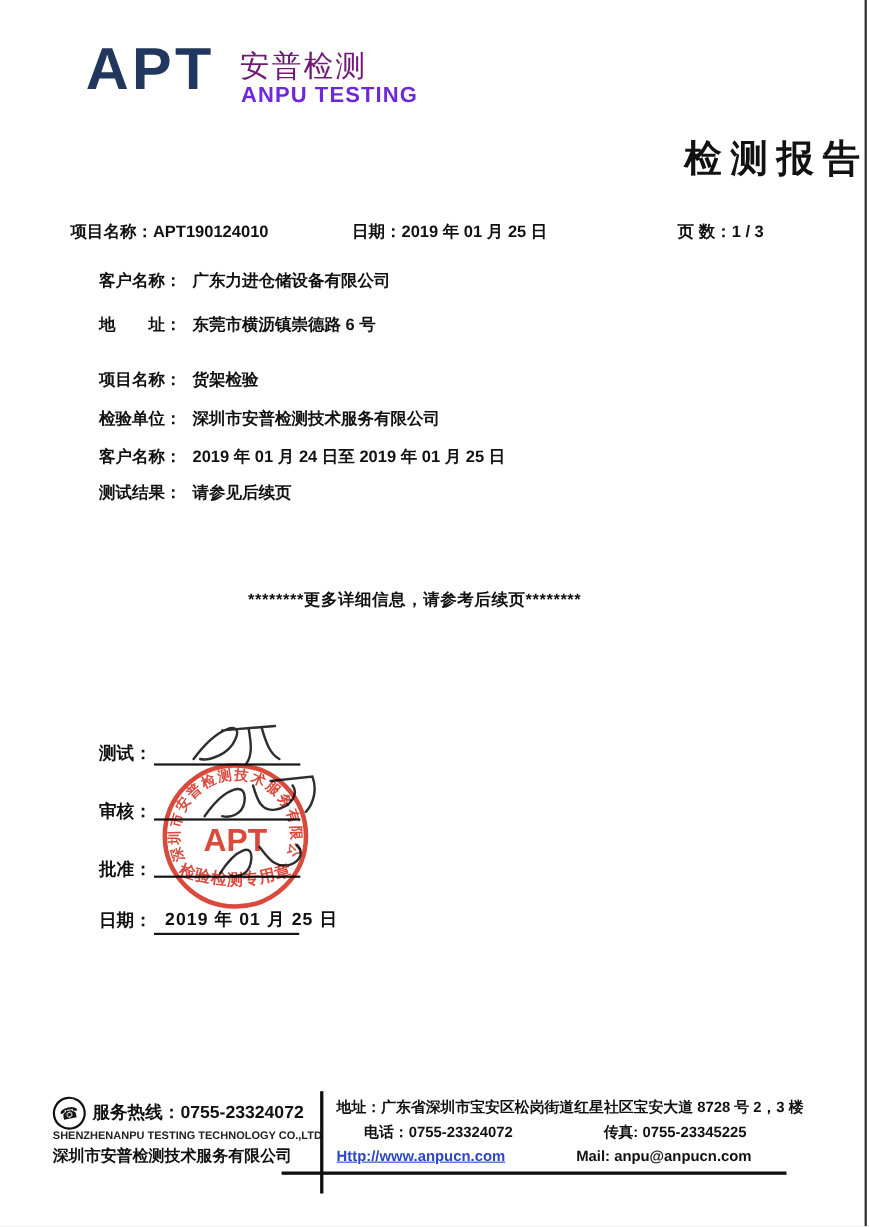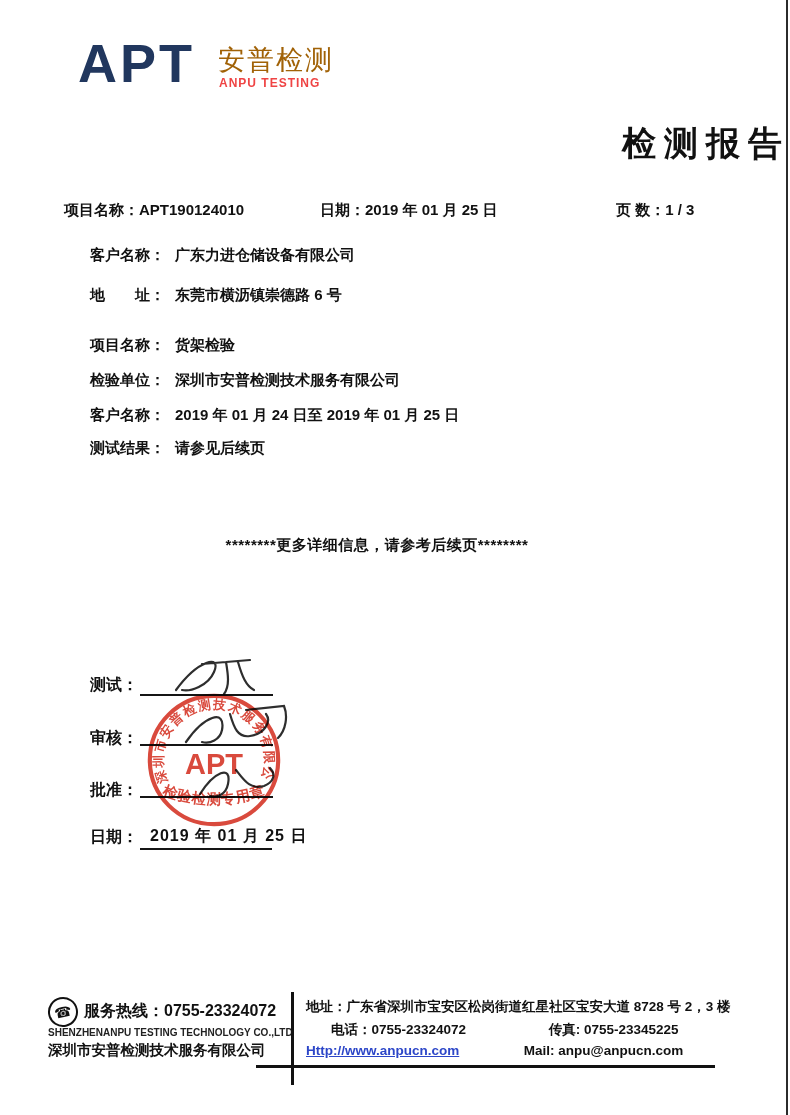--- a/index.html
+++ b/index.html
@@ -7,22 +7,22 @@
     position:relative;width:790px;height:1115px;background:#fff;
     font-family:"Liberation Sans","DejaVu Sans",sans-serif;color:#111;
     overflow:hidden;margin:0 auto;
   }
   .abs{position:absolute;}
   
   .edge-line{left:786px;top:0;width:2px;height:1115px;background:#2b2b2b;}
 
   
   .logo-apt{left:78px;top:36px;font-size:54px;font-weight:900;color:#21375e;letter-spacing:3px;line-height:1;}
-  .logo-cn{left:218px;top:42px;font-size:27px;color:#a16207;letter-spacing:2px;}
-  .logo-en{left:219px;top:76px;font-size:12px;font-weight:700;color:#ef4444;letter-spacing:1px;}
+  .logo-cn{left:218px;top:42px;font-size:27px;color:#701a75;letter-spacing:2px;}
+  .logo-en{left:219px;top:76px;font-size:20px;font-weight:700;color:#6d28d9;letter-spacing:1px;}
 
   .doc-title{left:0;top:121px;width:790px;text-align:right;font-size:34px;font-weight:700;letter-spacing:8px;}
 
   .meta-row{top:201px;font-size:15px;font-weight:700;}
   .meta-report{left:64px;}
   .meta-date{left:320px;}
   .meta-pages{left:616px;}
 
   .f-label{font-weight:700;}
   .f-value{font-weight:700;}

